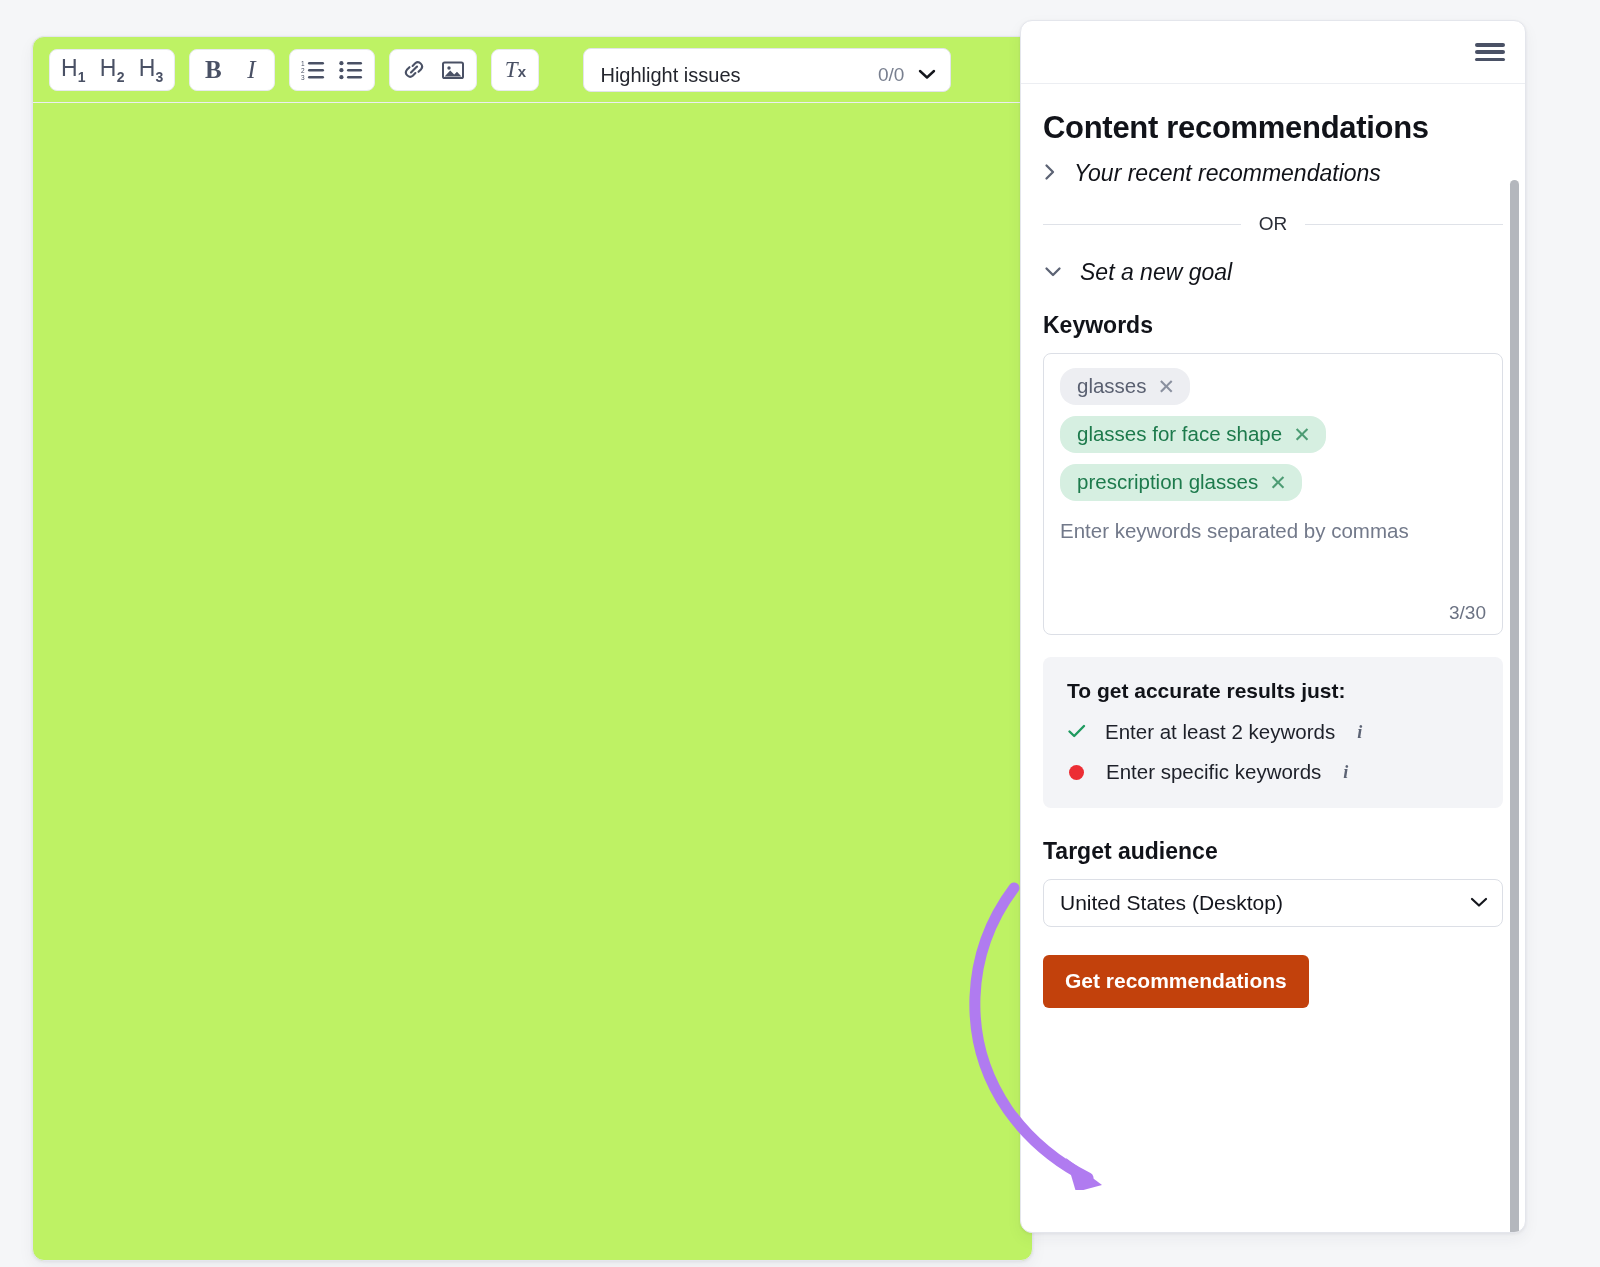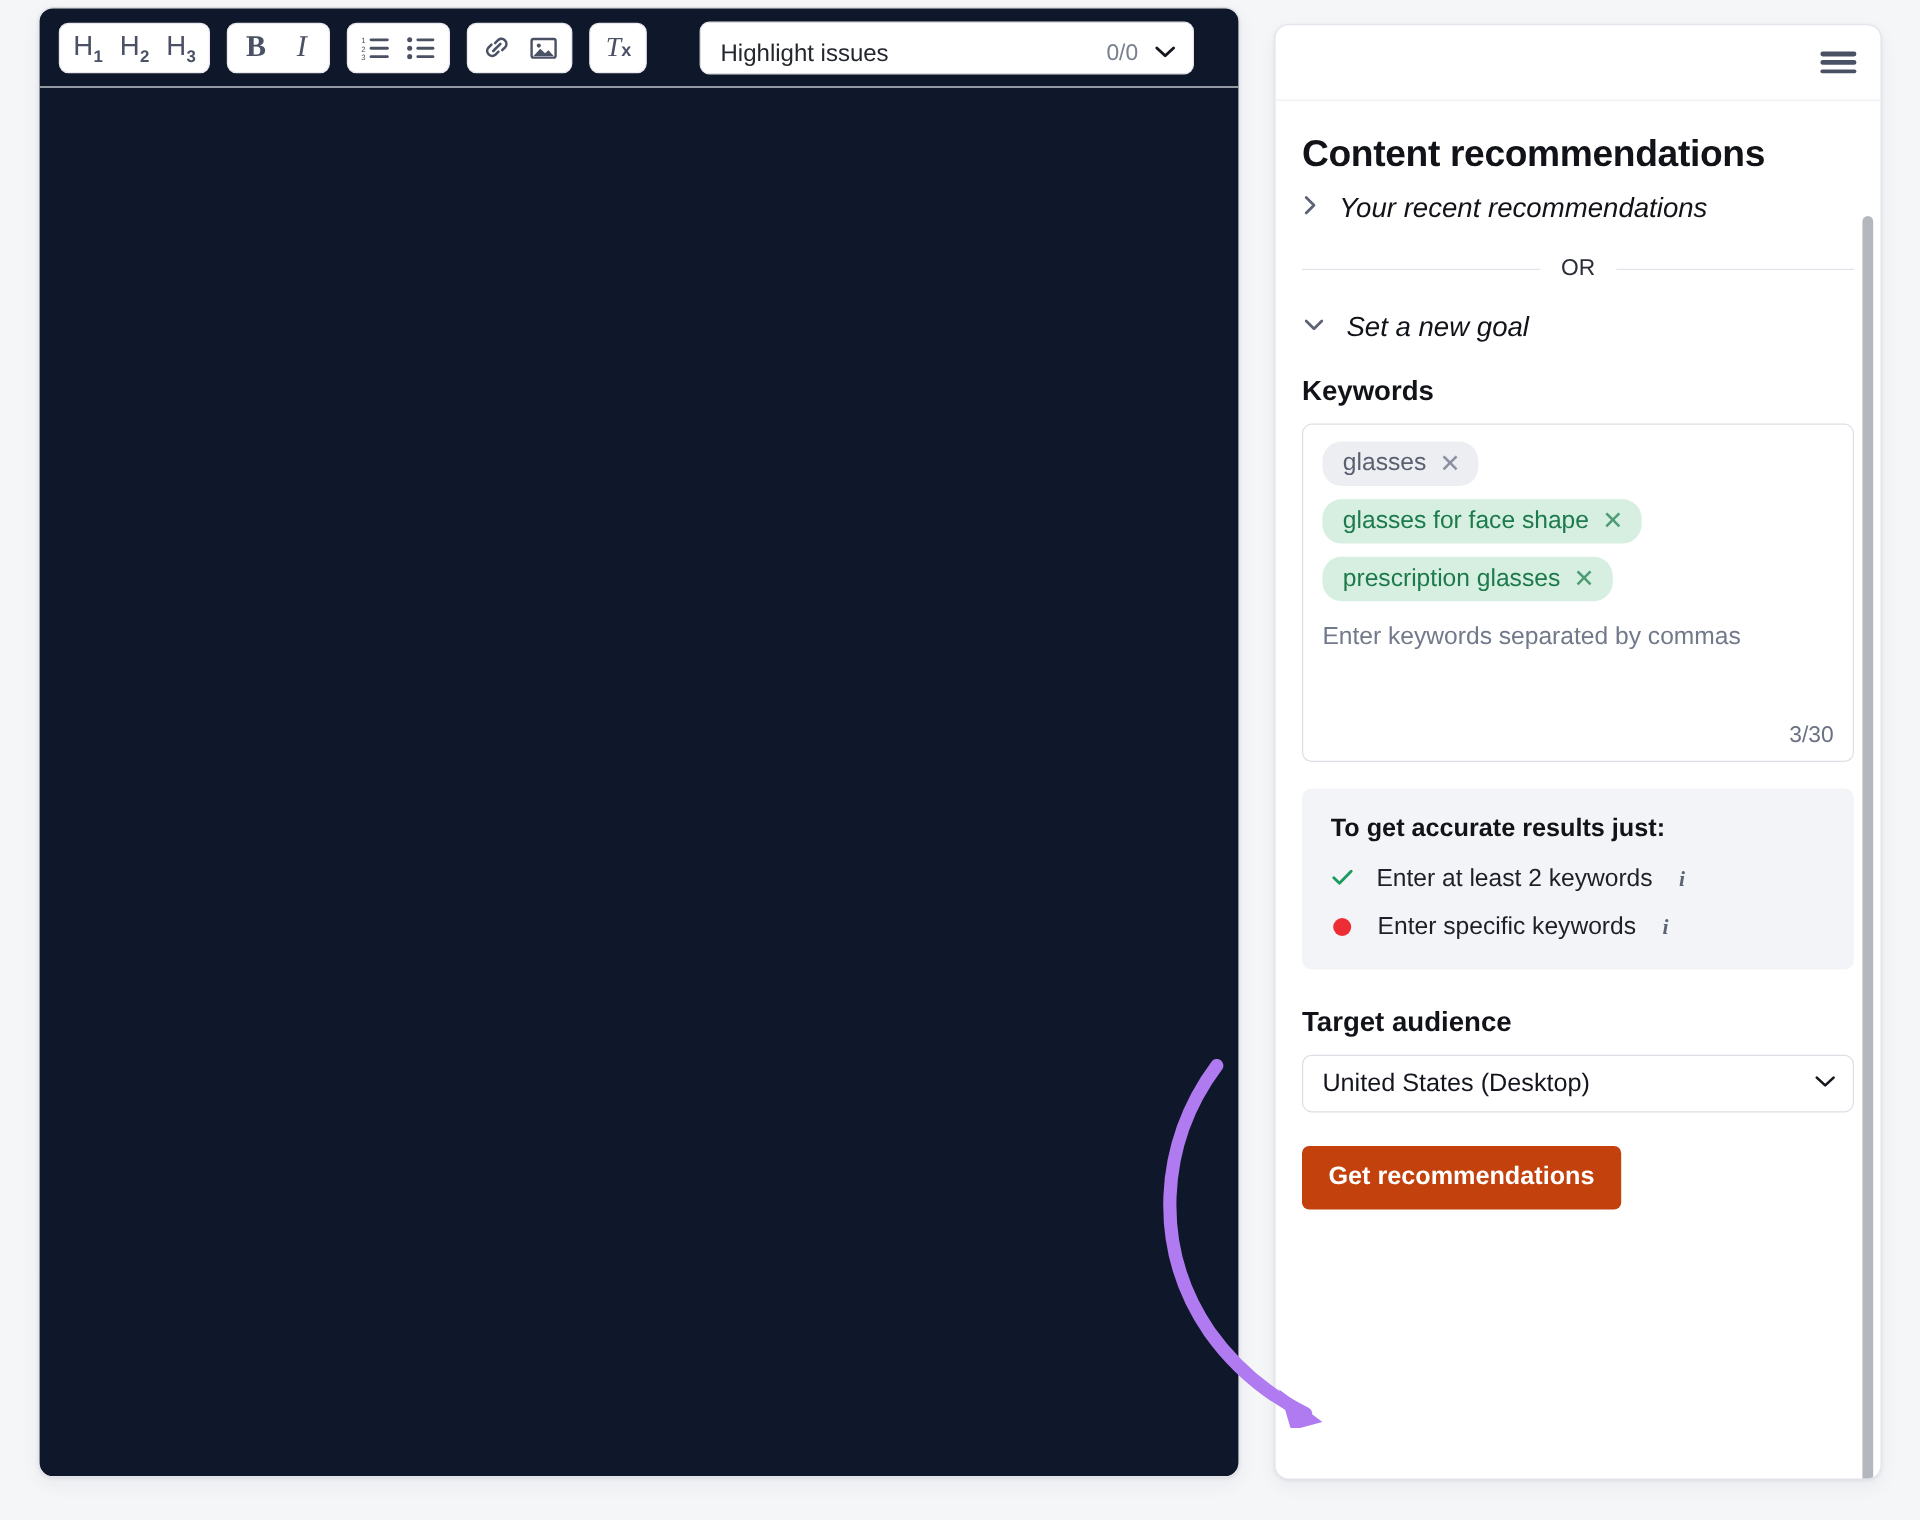--- a/index.html
+++ b/index.html
@@ -7,23 +7,23 @@
     margin: 0; padding: 0;
     width: 1600px; height: 1267px;
     background: #f5f6f8;
     font-family: "Liberation Sans", sans-serif;
     -webkit-font-smoothing: antialiased;
   }
   #root { position: relative; width: 1600px; height: 1267px; overflow: hidden; }
 
   
   .editor-panel {
-    position: absolute; left: 32px; top: 6px;
+    position: absolute; left: 32px; top: 36px;
     width: 1001px; height: 1225px;
-    background: #0f172a;
+    background: #bef264;
     border: 1px solid #e4e6ec;
     border-radius: 12px;
     box-shadow: 0 1px 3px rgba(30,35,50,.07), 0 6px 16px rgba(30,35,50,.05);
     overflow: hidden;
   }
   .toolbar {
     position: relative;
     height: 66px;
     border-bottom: 1px solid #eceef2;
     display: flex; align-items: center;
@@ -49,21 +49,21 @@
   .hlabel { font-size: 23px; font-weight: 500; letter-spacing: .2px; color: #4a5165; position: relative; }
   .hlabel sub { font-size: 14px; font-weight: 600; }
   .bold-g { font-size: 25px; font-weight: 700; color: #4a5165; font-family: "Liberation Serif", serif; }
   .ital-g { font-size: 25px; font-style: italic; color: #4a5165; font-family: "Liberation Serif", serif; font-weight: 500;}
   .tx-g { font-size: 23px; color: #4a5165; font-family: "Liberation Serif", serif; font-style: italic; position: relative;}
   .tx-g b { font-size: 15px; font-style: normal; font-family: "Liberation Sans", sans-serif; font-weight:700; }
 
   .hl-select {
     margin-left: 30px;
     height: 44px;
-    width: 412px;
+    width: 368px;
     border: 1px solid #e2e4ea;
     border-radius: 8px;
     display: flex; align-items: center;
     padding: 11px 14px 0 16px;
     background: #fff;
     cursor: pointer;
   }
   .hl-select .lbl { font-size: 20px; color: #24262e; flex: 1; }
   .hl-select .cnt { font-size: 19px; color: #787f8f; margin-right: 14px; }
 
@@ -73,21 +73,21 @@
   }
   .placeholder .import-link {
     color: #6a7180;
     border-bottom: 2px dashed #9aa1ae;
     padding-bottom: 2px;
     cursor: pointer;
   }
 
   
   .right-panel {
-    position: absolute; left: 1062px; top: 20px;
+    position: absolute; left: 1020px; top: 20px;
     width: 506px; height: 1213px;
     background: #ffffff;
     border: 1px solid #e4e6ec;
     border-radius: 12px;
     box-shadow: 0 1px 3px rgba(30,35,50,.07), 0 6px 16px rgba(30,35,50,.05);
     overflow: hidden;
   }
   .rp-header {
     height: 63px; border-bottom: 1px solid #eceef2;
     display: flex; align-items: center; justify-content: flex-end;

